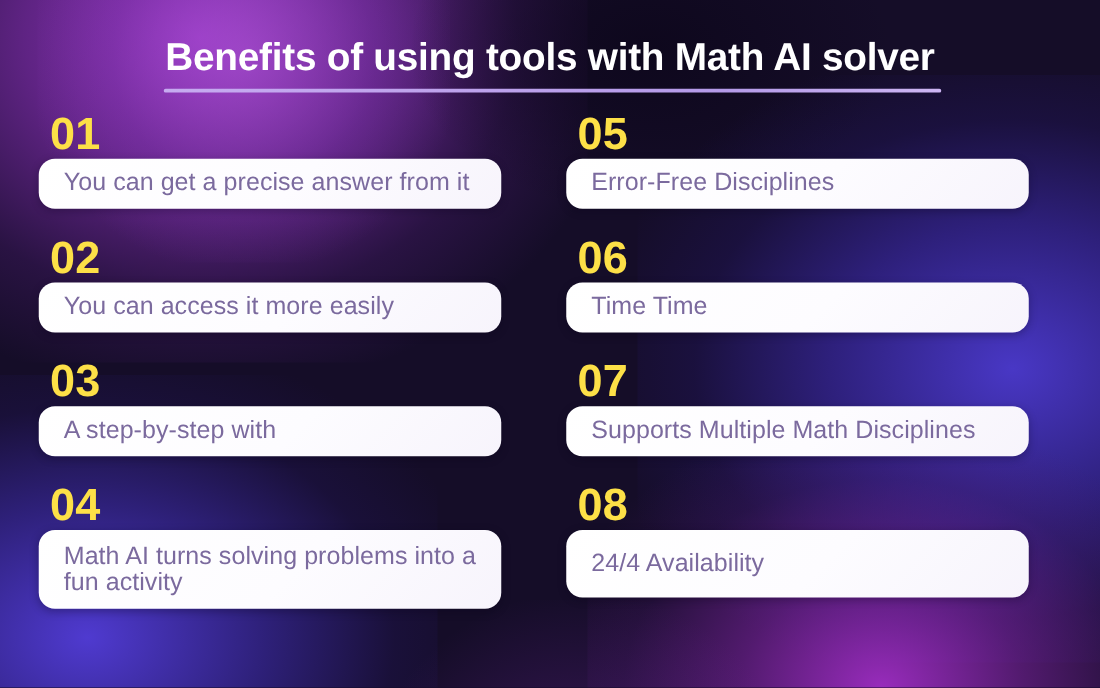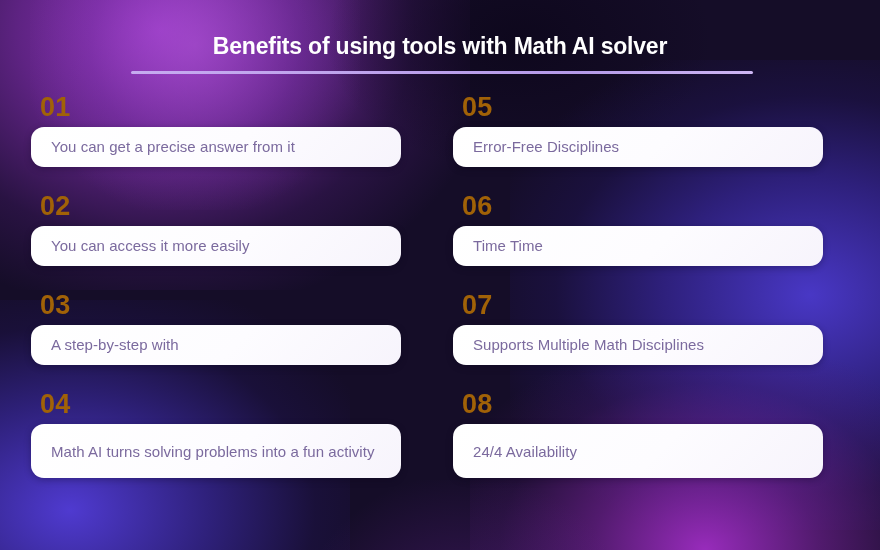--- a/index.html
+++ b/index.html
@@ -104,21 +104,21 @@
   .header {
     position: absolute;
     left: 0;
     top: 28px;
     width: 880px;
     text-align: center;
     z-index: 5;
   }
   .title {
     margin: 0;
-    font-size: 23px;
+    font-size: 31px;
     line-height: 36px;
     font-weight: bold;
     color: #ffffff;
     letter-spacing: -0.2px;
     font-family: "Liberation Sans", sans-serif;
   }
   .title-rule {
     position: absolute;
     left: 131px;
     top: 71px;
@@ -152,24 +152,24 @@
   .benefit {
     position: absolute;
     left: 0;
     width: 370px;
   }
 
   .benefit-number {
     position: absolute;
     left: 9px;
     top: 0;
-    font-size: 27px;
+    font-size: 36px;
     line-height: 30px;
     font-weight: bold;
-    color: #a16207;
+    color: #fde047;
     letter-spacing: 0.2px;
     font-family: "Liberation Sans", sans-serif;
   }
 
   .benefit-pill {
     position: absolute;
     left: 0;
     top: 35px;
     width: 370px;
     box-sizing: border-box;
@@ -181,21 +181,21 @@
     display: flex;
     align-items: center;
   }
   .benefit-pill.tall {
     min-height: 54px;
     align-items: center;
     padding-top: 11px;
   }
 
   .benefit-text {
-    font-size: 15px;
+    font-size: 20px;
     line-height: 21px;
     color: #7b6a9e;
     font-family: "Liberation Sans", sans-serif;
     letter-spacing: 0.05px;
   }
 
   
   .slot-0 { top: 0px; }
   .slot-1 { top: 99px; }
   .slot-2 { top: 198px; }

